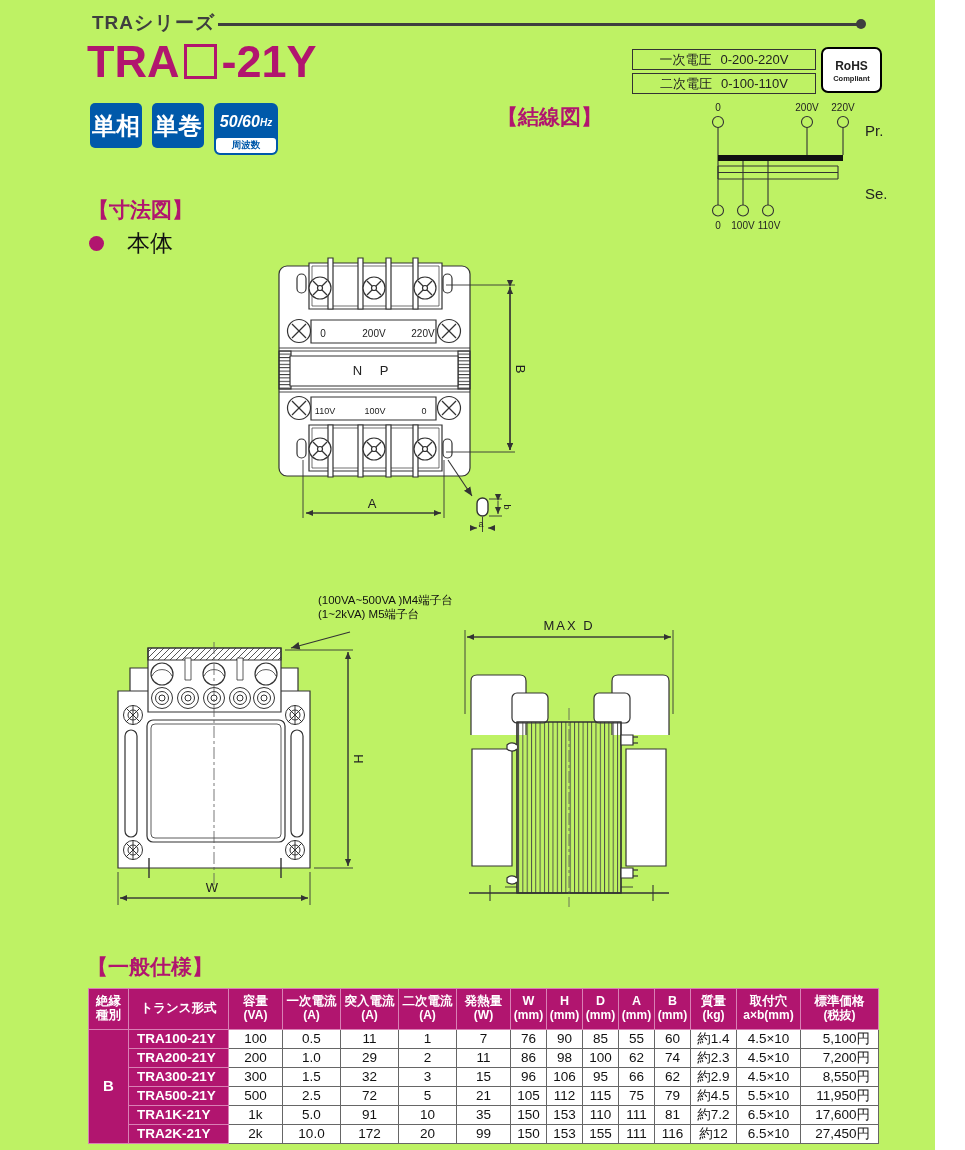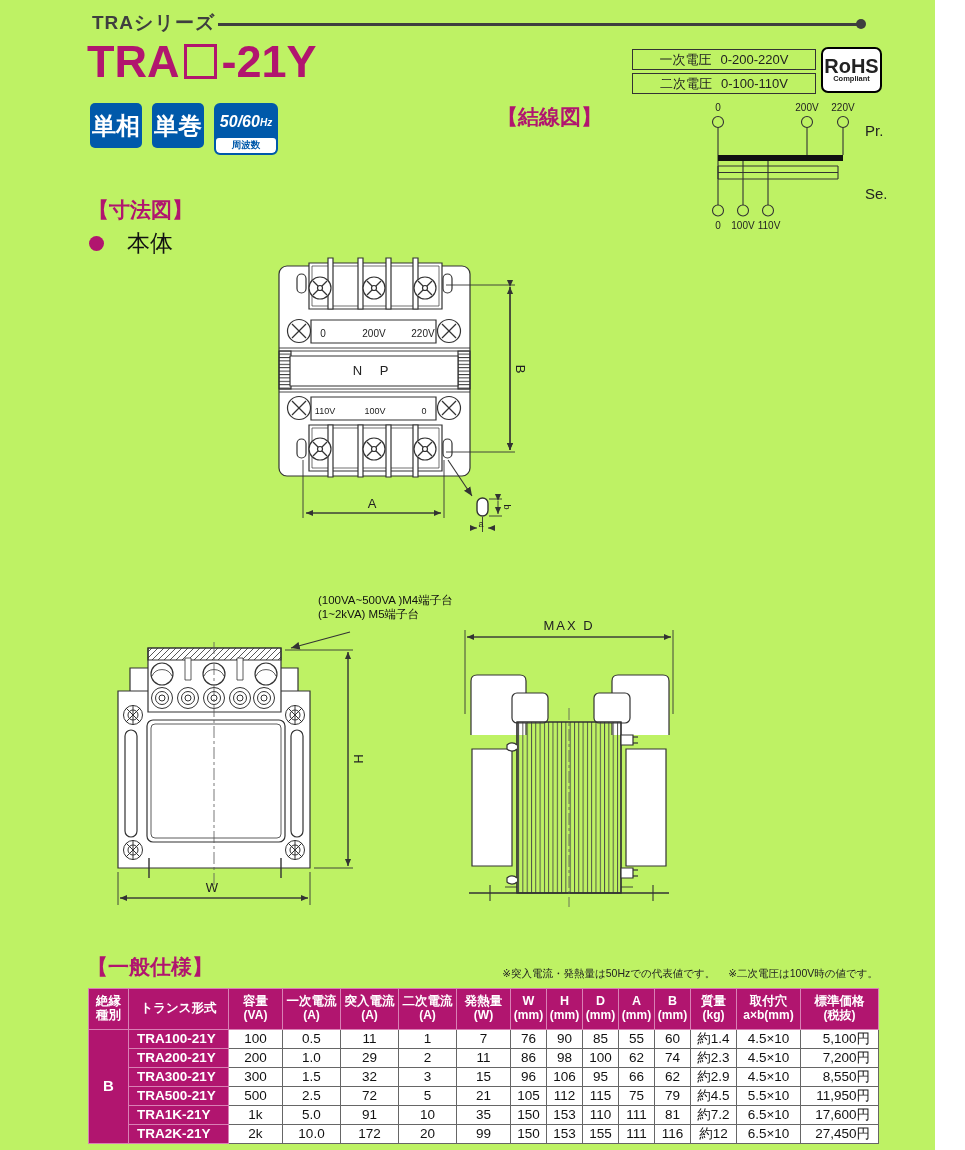--- a/index.html
+++ b/index.html
@@ -17,21 +17,21 @@
   .badge{top:103px;width:52px;height:45px;background:#0059aa;color:#fff;border-radius:5px;
          font-size:24px;font-weight:bold;display:flex;align-items:center;justify-content:center;}
   .freq{top:103px;left:214px;width:60px;height:48px;border:2px solid #0059aa;border-radius:6px;background:#0059aa;overflow:hidden;display:flex;flex-direction:column;}
   .freq .fmain{flex:1;color:#fff;font-weight:bold;font-size:16px;font-style:italic;display:flex;align-items:center;justify-content:center;}
   .freq .funit{font-size:10px;font-style:italic;margin-top:2px;}
   .freq .fsub{height:15px;background:#fff;color:#0059aa;font-size:9.5px;font-weight:bold;display:flex;align-items:center;justify-content:center;border-radius:3px 3px 4px 4px;}
 
   .vbox{left:632px;top:49px;}
   .vrow{width:182px;height:19px;border:1.5px solid #333;margin-bottom:3px;display:flex;align-items:center;justify-content:center;gap:9px;font-size:13px;color:#222;}
   .rohs{left:821px;top:47px;width:57px;height:42px;border:2.5px solid #000;border-radius:7px;display:flex;flex-direction:column;align-items:center;justify-content:center;background:#fff;}
-  .rohs .r1{font-size:20px;font-weight:800;line-height:16px;}
+  .rohs .r1{font-size:12px;font-weight:800;line-height:16px;}
   .rohs .r2{font-size:7.5px;font-weight:bold;line-height:9px;}
 
   .mhead{font-size:21px;font-weight:bold;color:#b1156f;}
   .wiring-head{left:497px;top:103px;}
   .dims-head{left:88px;top:196px;}
   .specs-head{left:87px;top:953px;}
 
   .body-label{left:89px;top:228px;font-size:23px;color:#111;display:flex;align-items:center;gap:23px;}
   .body-label .dot{width:15px;height:15px;border-radius:50%;background:#b1156f;display:inline-block;}
 
@@ -386,24 +386,20 @@
       <line x1="60" y1="271" x2="72" y2="271" stroke-width="0.9"></line>
       <line x1="176" y1="271" x2="188" y2="271" stroke-width="0.9"></line>
       <line x1="45" y1="269" x2="45" y2="285" stroke-width="1.1"></line>
       <line x1="208" y1="269" x2="208" y2="285" stroke-width="1.1"></line>
     </g>
     <line x1="124" y1="92" x2="124" y2="291" stroke="#555" stroke-width="0.8" stroke-dasharray="12 3 3 3"></line>
     <text x="124" y="14" font-size="13" fill="#222" text-anchor="middle" letter-spacing="2">MAX D</text>
   </svg>
 
   <div class="abs mhead specs-head">【一般仕様】</div>
-  <div class="abs notes">
-    <span>※突入電流・発熱量は50Hzでの代表値です。</span>
-    <span>※二次電圧は100V時の値です。</span>
-  </div>
 
   <table class="spec-table">
     <colgroup id="spec-cols">
         <col style="width: 40px;">
         <col style="width: 100px;">
         <col style="width: 54px;">
         <col style="width: 58px;">
         <col style="width: 58px;">
         <col style="width: 58px;">
         <col style="width: 54px;">

